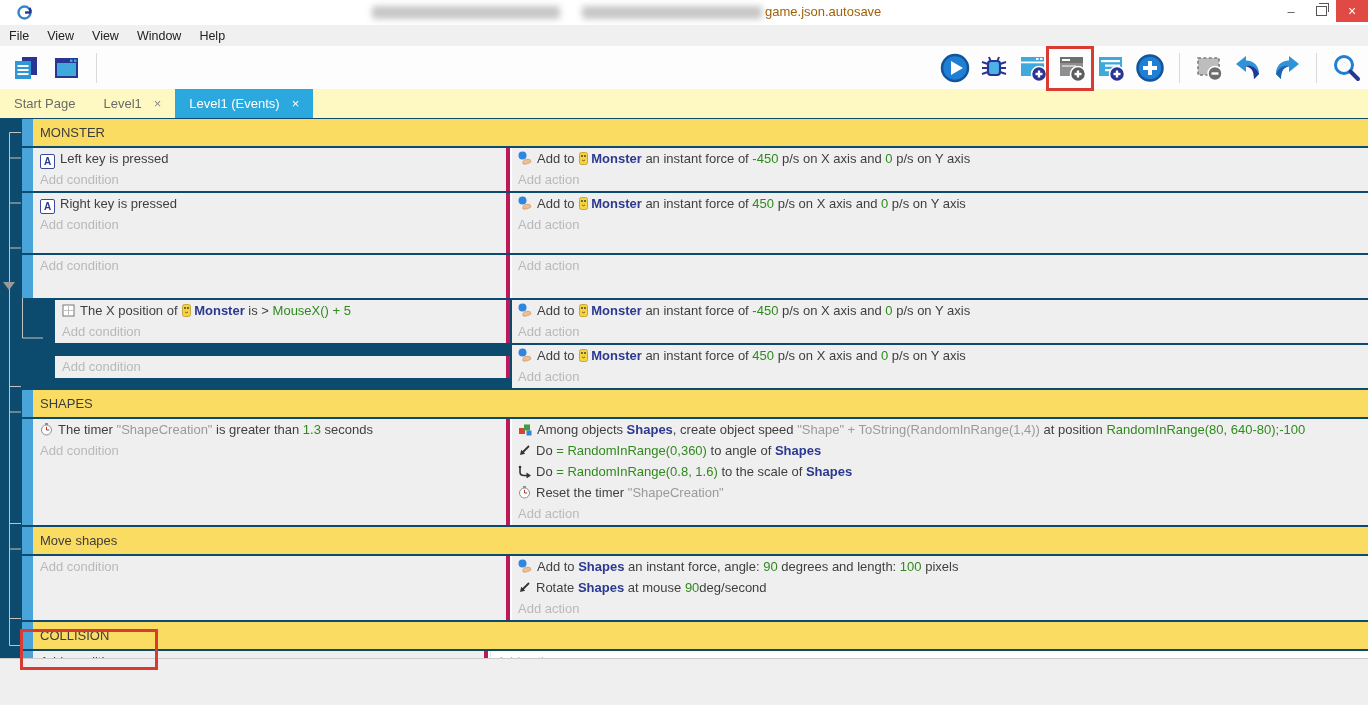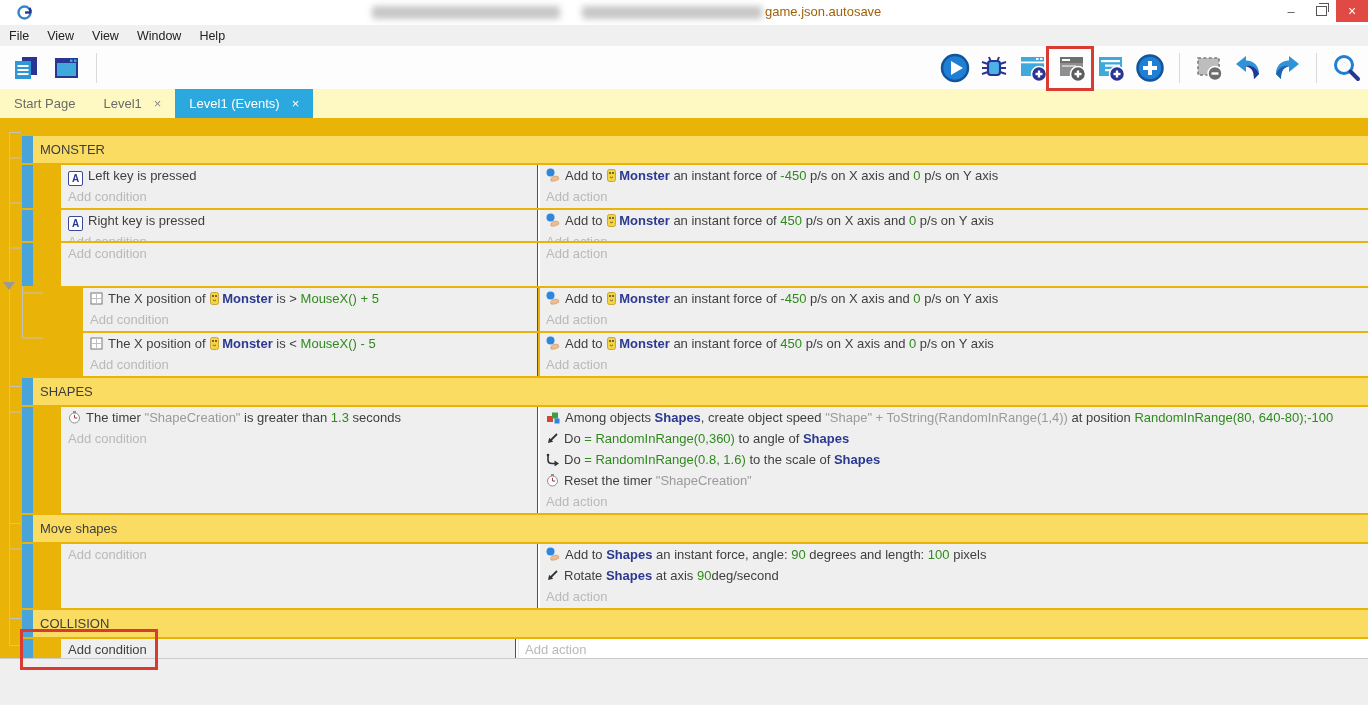--- a/index.html
+++ b/index.html
@@ -24,25 +24,25 @@
   .tb-sep{width:1px;height:30px;background:#d9d9d9;margin:0 6px;}
   .tb-right{position:absolute;right:6px;display:flex;align-items:center;gap:7px;}
   .tb-ic{width:32px;height:32px;display:flex;align-items:center;justify-content:center;}
   
   .tabbar{height:29px;background:#fef9c3;display:flex;align-items:stretch;font-size:13px;}
   .tab{display:flex;align-items:center;gap:12px;padding:0 14px;color:#6a6a6a;cursor:default;}
   .tab .x{color:#8a8a8a;font-size:13px;}
   .tab.active{background:#2ba9de;color:#fff;}
   .tab.active .x{color:#fff;}
   
-  .sheet{position:relative;height:588px;background:#eab308;padding-top:18px;box-sizing:border-box;}
+  .sheet{position:relative;height:588px;background:#0c4a6e;padding-top:1px;box-sizing:border-box;}
   .row{display:flex;margin-left:22px;margin-bottom:2px;position:relative;}
   .row.sub{margin-left:44px;align-items:center;}
   .bar{width:11px;background:#49a5d9;flex:none;}
-  .cond{width:477px;background:#efefef;padding-left:7px;box-sizing:border-box;border-right:1px solid #be185d;overflow:hidden;margin-left:28px;}
+  .cond{width:477px;background:#efefef;padding-left:7px;box-sizing:border-box;border-right:4px solid #be185d;overflow:hidden;}
   .sub .cond{width:455px;}
   .gap{width:2px;background:#fff;flex:none;}
   .act{flex:1;background:#efefef;padding-left:6px;box-sizing:border-box;overflow:hidden;}
   .act.white{background:#fff;border-left:1px solid #e6e6e6;}
   .cond.short{width:455px;}
   .line{height:21px;line-height:21px;white-space:nowrap;}
   .phl{height:22px;line-height:22px;white-space:nowrap;}
   .t{color:#3f3f3f;}
   .ph{color:#b9b9b9;}
   .obj{color:#2b3990;font-weight:bold;}
@@ -262,21 +262,21 @@
           </svg><span>Add to </span><svg class="thumb" width="9" height="13" viewBox="0 0 9 13">
             <rect x="0.5" y="0.5" width="8" height="12" rx="2" fill="#f5d442" stroke="#caa53a"></rect>
             <circle cx="3" cy="4" r="0.9" fill="#333"></circle>
             <circle cx="6" cy="4" r="0.9" fill="#333"></circle>
             <path d="M3,8 Q4.5,9.5 6,8" stroke="#7a5a1e" fill="none"></path>
           </svg><span class="obj">Monster</span><span> an instant force of </span><span class="num">-450</span><span> p/s on X axis and </span><span class="num">0</span><span> p/s on Y axis</span></div>
       <div class="phl ph">Add action</div>
     </div>
   </div>
 
-  <div class="row" style="height:31px">
+  <div class="row" style="height:60px">
     <div class="bar"></div>
     <div class="cond">
       <div class="line t"><span class="kbd">A</span><span>Right key is pressed</span></div>
       <div class="phl ph">Add condition</div>
     </div>
     <div class="gap"></div>
     <div class="act">
       <div class="line t"><svg class="mi" width="14" height="14" viewBox="0 0 14 14">
             <circle cx="4.5" cy="4.5" r="4" fill="#2e86de"></circle>
             <path d="M5,13 C4,9.5 7,7.5 12,8.5 L13,11 C10,13 7.5,13.5 5,13 Z" fill="#f0bd90" stroke="#c98e5a" stroke-width="0.6"></path>
@@ -327,30 +327,20 @@
             <circle cx="6" cy="4" r="0.9" fill="#333"></circle>
             <path d="M3,8 Q4.5,9.5 6,8" stroke="#7a5a1e" fill="none"></path>
           </svg><span class="obj">Monster</span><span> an instant force of </span><span class="num">-450</span><span> p/s on X axis and </span><span class="num">0</span><span> p/s on Y axis</span></div>
       <div class="phl ph">Add action</div>
     </div>
   </div>
 
   <div class="row sub" style="height:43px">
     <div class="bar"></div>
     <div class="cond">
-      <div class="line t"><svg class="mi" width="13" height="13" viewBox="0 0 13 13">
-            <rect x="1" y="1" width="11" height="11" fill="#fff" stroke="#777"></rect>
-            <line x1="6.5" y1="1" x2="6.5" y2="12" stroke="#c0c0c0"></line>
-            <line x1="1" y1="6.5" x2="12" y2="6.5" stroke="#c0c0c0"></line>
-          </svg><span>The X position of </span><svg class="thumb" width="9" height="13" viewBox="0 0 9 13">
-            <rect x="0.5" y="0.5" width="8" height="12" rx="2" fill="#f5d442" stroke="#caa53a"></rect>
-            <circle cx="3" cy="4" r="0.9" fill="#333"></circle>
-            <circle cx="6" cy="4" r="0.9" fill="#333"></circle>
-            <path d="M3,8 Q4.5,9.5 6,8" stroke="#7a5a1e" fill="none"></path>
-          </svg><span class="obj">Monster</span><span> is </span><span>&lt; </span><span class="num">MouseX() - 5</span></div>
       <div class="phl ph">Add condition</div>
     </div>
     <div class="gap"></div>
     <div class="act">
       <div class="line t"><svg class="mi" width="14" height="14" viewBox="0 0 14 14">
             <circle cx="4.5" cy="4.5" r="4" fill="#2e86de"></circle>
             <path d="M5,13 C4,9.5 7,7.5 12,8.5 L13,11 C10,13 7.5,13.5 5,13 Z" fill="#f0bd90" stroke="#c98e5a" stroke-width="0.6"></path>
           </svg><span>Add to </span><svg class="thumb" width="9" height="13" viewBox="0 0 9 13">
             <rect x="0.5" y="0.5" width="8" height="12" rx="2" fill="#f5d442" stroke="#caa53a"></rect>
             <circle cx="3" cy="4" r="0.9" fill="#333"></circle>
@@ -415,21 +405,21 @@
     </div>
     <div class="gap"></div>
     <div class="act">
       <div class="line t"><svg class="mi" width="14" height="14" viewBox="0 0 14 14">
             <circle cx="4.5" cy="4.5" r="4" fill="#2e86de"></circle>
             <path d="M5,13 C4,9.5 7,7.5 12,8.5 L13,11 C10,13 7.5,13.5 5,13 Z" fill="#f0bd90" stroke="#c98e5a" stroke-width="0.6"></path>
           </svg><span>Add to </span><span class="obj">Shapes</span><span> an instant force, angle: </span><span class="num">90</span><span> degrees and length: </span><span class="num">100</span><span> pixels</span></div>
       <div class="line t"><svg class="mi" width="13" height="13" viewBox="0 0 13 13">
             <line x1="11" y1="2" x2="4.5" y2="8.5" stroke="#333" stroke-width="1.8"></line>
             <polygon points="2,11 3.2,5.8 7.2,9.8" fill="#333"></polygon>
-          </svg><span>Rotate </span><span class="obj">Shapes</span><span> at axis </span><span class="num">90</span><span>deg/second</span></div>
+          </svg><span>Rotate </span><span class="obj">Shapes</span><span> at mouse </span><span class="num">90</span><span>deg/second</span></div>
       <div class="phl ph">Add action</div>
     </div>
   </div>
 
   <div class="group">
     <div class="bar"></div>
     <div class="ghead">COLLISION</div>
   </div>
 
   <div class="row" style="height:23px">

